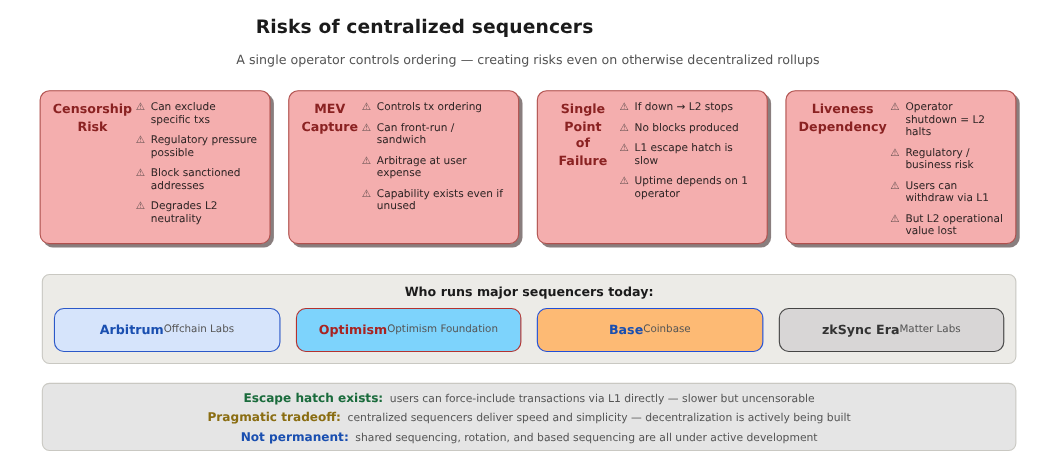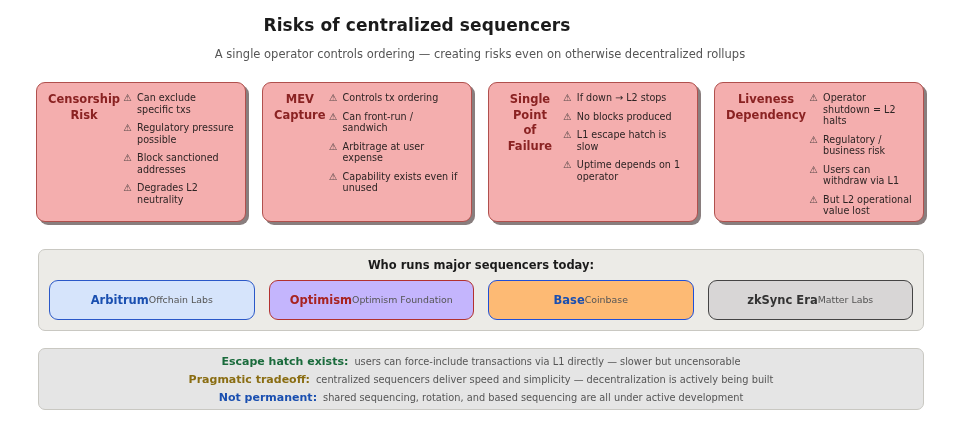--- a/index.html
+++ b/index.html
@@ -24,21 +24,20 @@
   .title {
     position: absolute;
     left: 0;
     top: 15px;
     width: 772px;
     text-align: center;
     font-size: 17px;
     font-weight: bold;
     color: #1b1b1b;
     letter-spacing: 0.1px;
-    padding-left: 31px;
   }
   .subtitle {
     position: absolute;
     left: 0;
     top: 47px;
     width: 960px;
     text-align: center;
     font-size: 11.5px;
     color: #555555;
   }
@@ -283,21 +282,21 @@
       </div>
     </div>
 
   <div class="panel">
     <div class="panel-heading">Who runs major sequencers today:</div>
     <div class="chips">
         <div class="chip" style="background: rgb(214, 228, 251); border-color: rgb(43, 88, 200);">
           <div class="chip-name" style="color: rgb(26, 79, 176);">Arbitrum</div>
           <div class="chip-org">Offchain Labs</div>
         </div>
-        <div class="chip" style="background: #c4b5fd; border-color: rgb(179, 49, 47);">
+        <div class="chip" style="background: #7dd3fc; border-color: rgb(179, 49, 47);">
           <div class="chip-name" style="color: rgb(168, 35, 33);">Optimism</div>
           <div class="chip-org">Optimism Foundation</div>
         </div>
         <div class="chip" style="background: #fdba74; border-color: rgb(31, 79, 216);">
           <div class="chip-name" style="color: rgb(26, 79, 176);">Base</div>
           <div class="chip-org">Coinbase</div>
         </div>
         <div class="chip" style="background: rgb(216, 214, 214); border-color: rgb(68, 68, 68);">
           <div class="chip-name" style="color: rgb(51, 51, 51);">zkSync Era</div>
           <div class="chip-org">Matter Labs</div>

